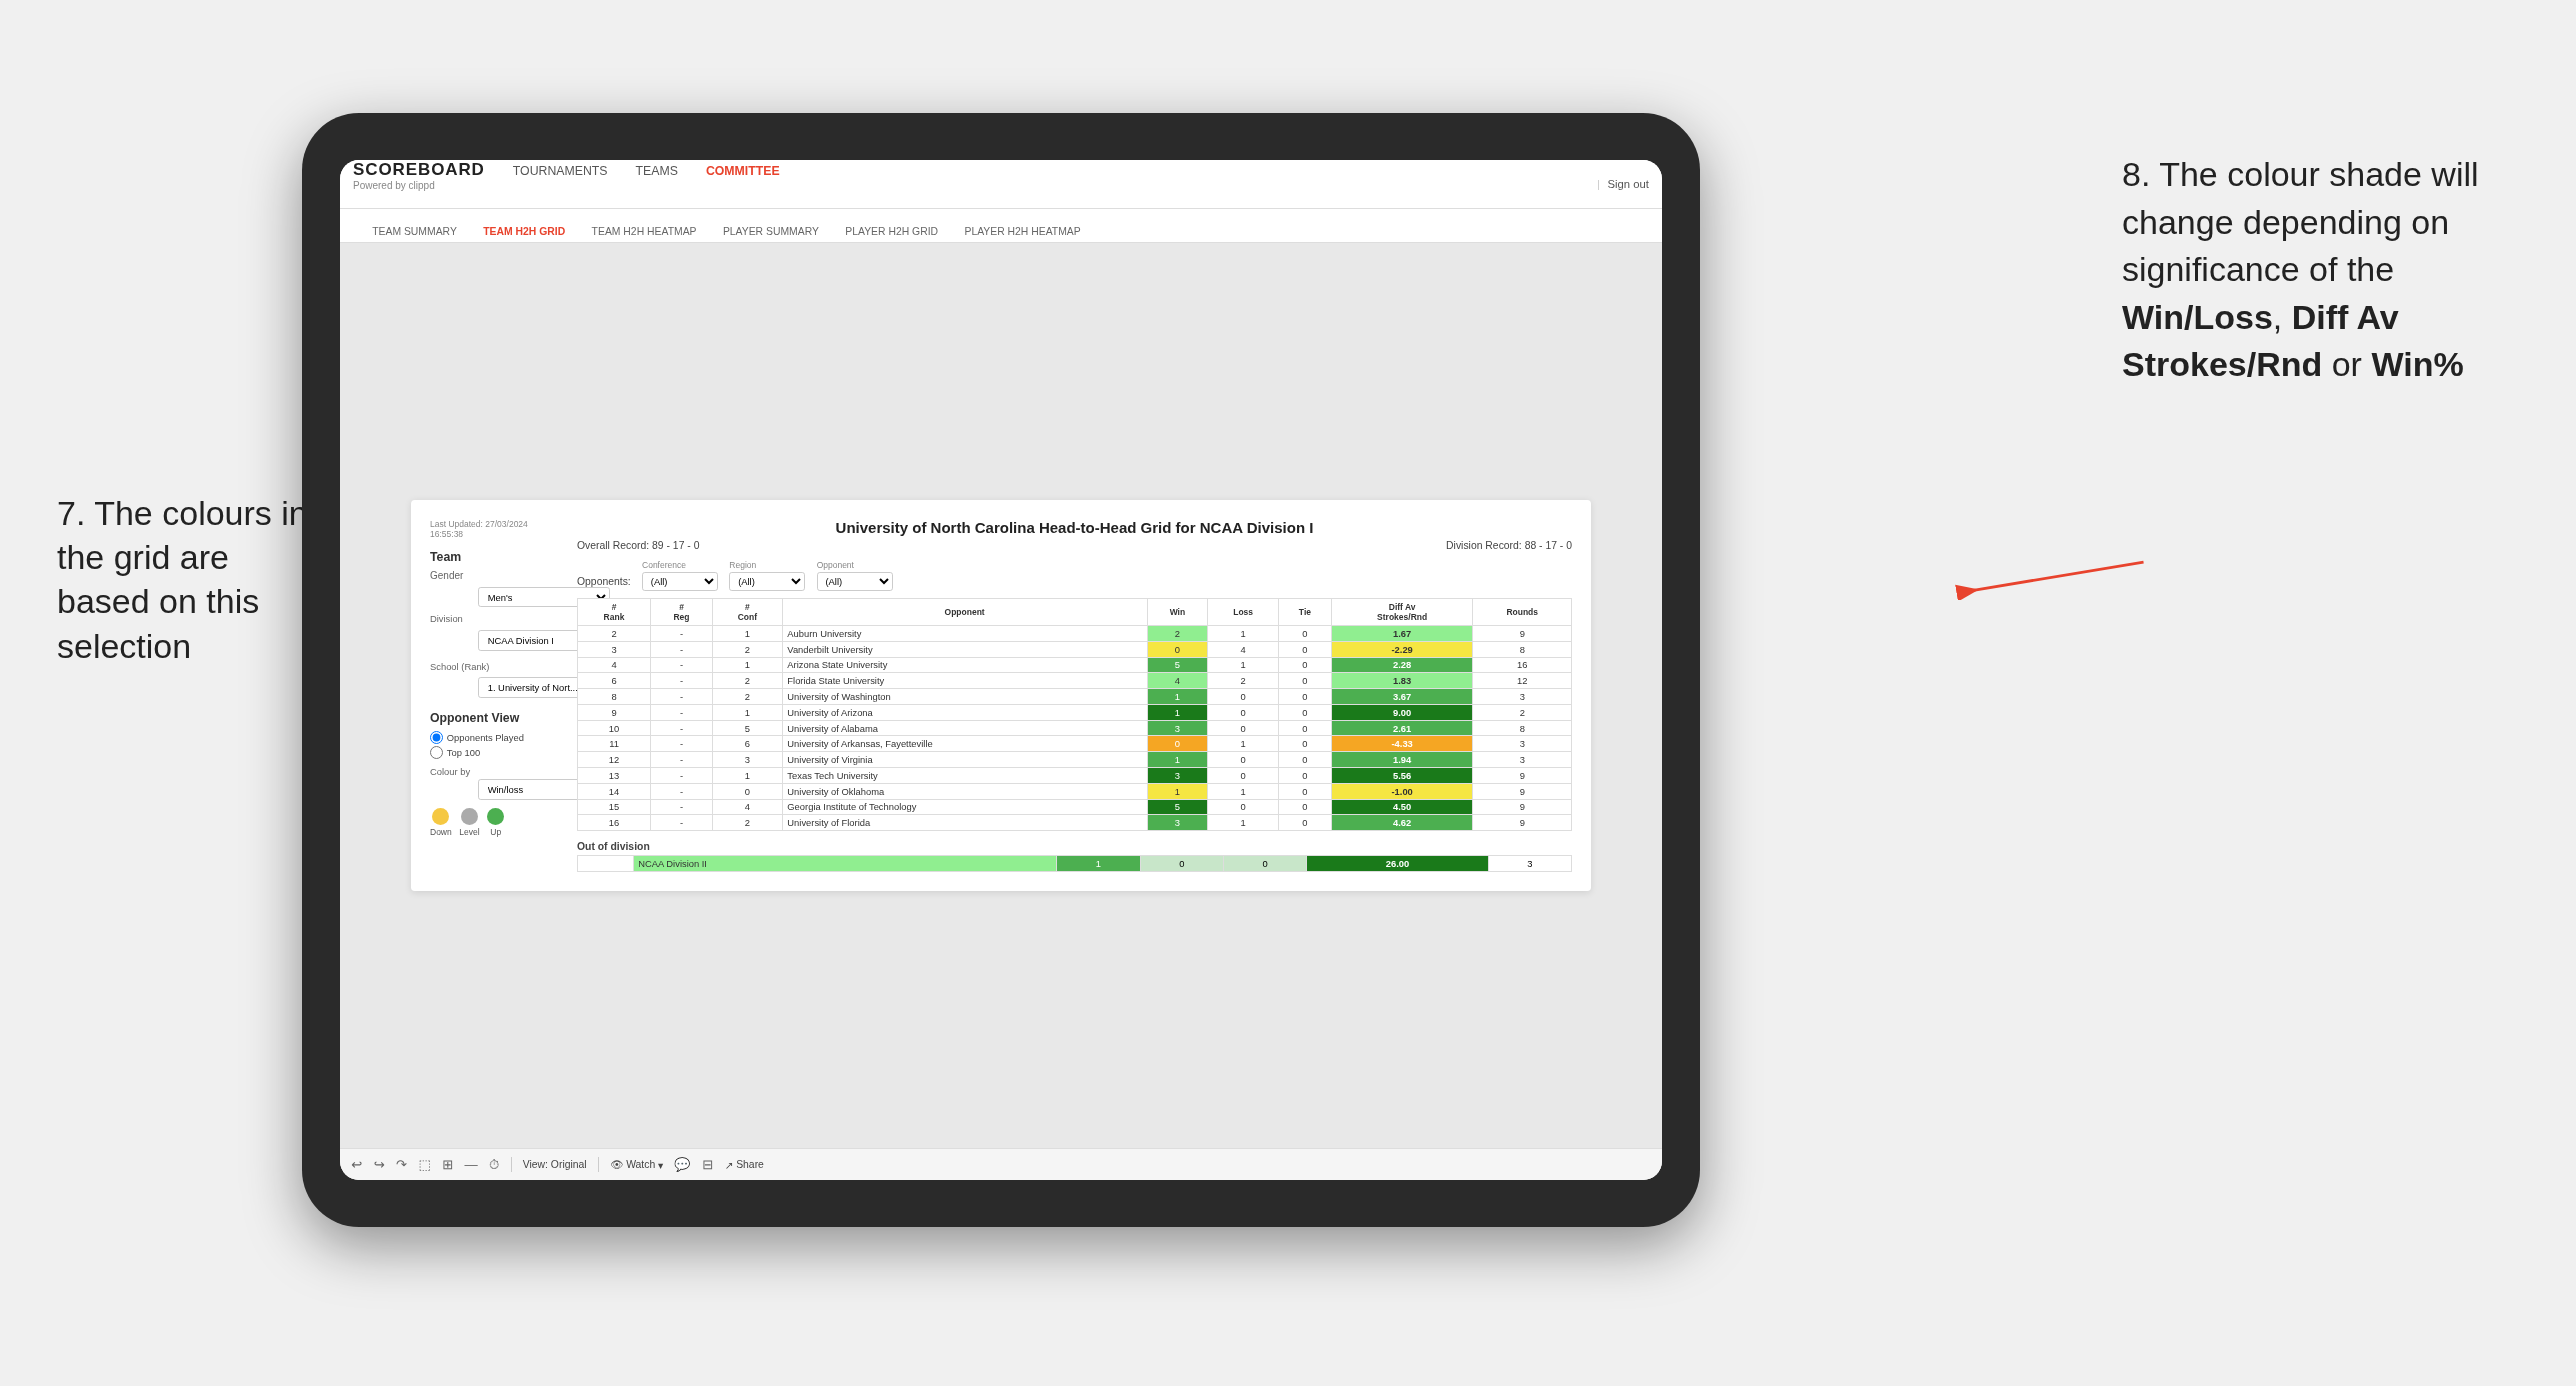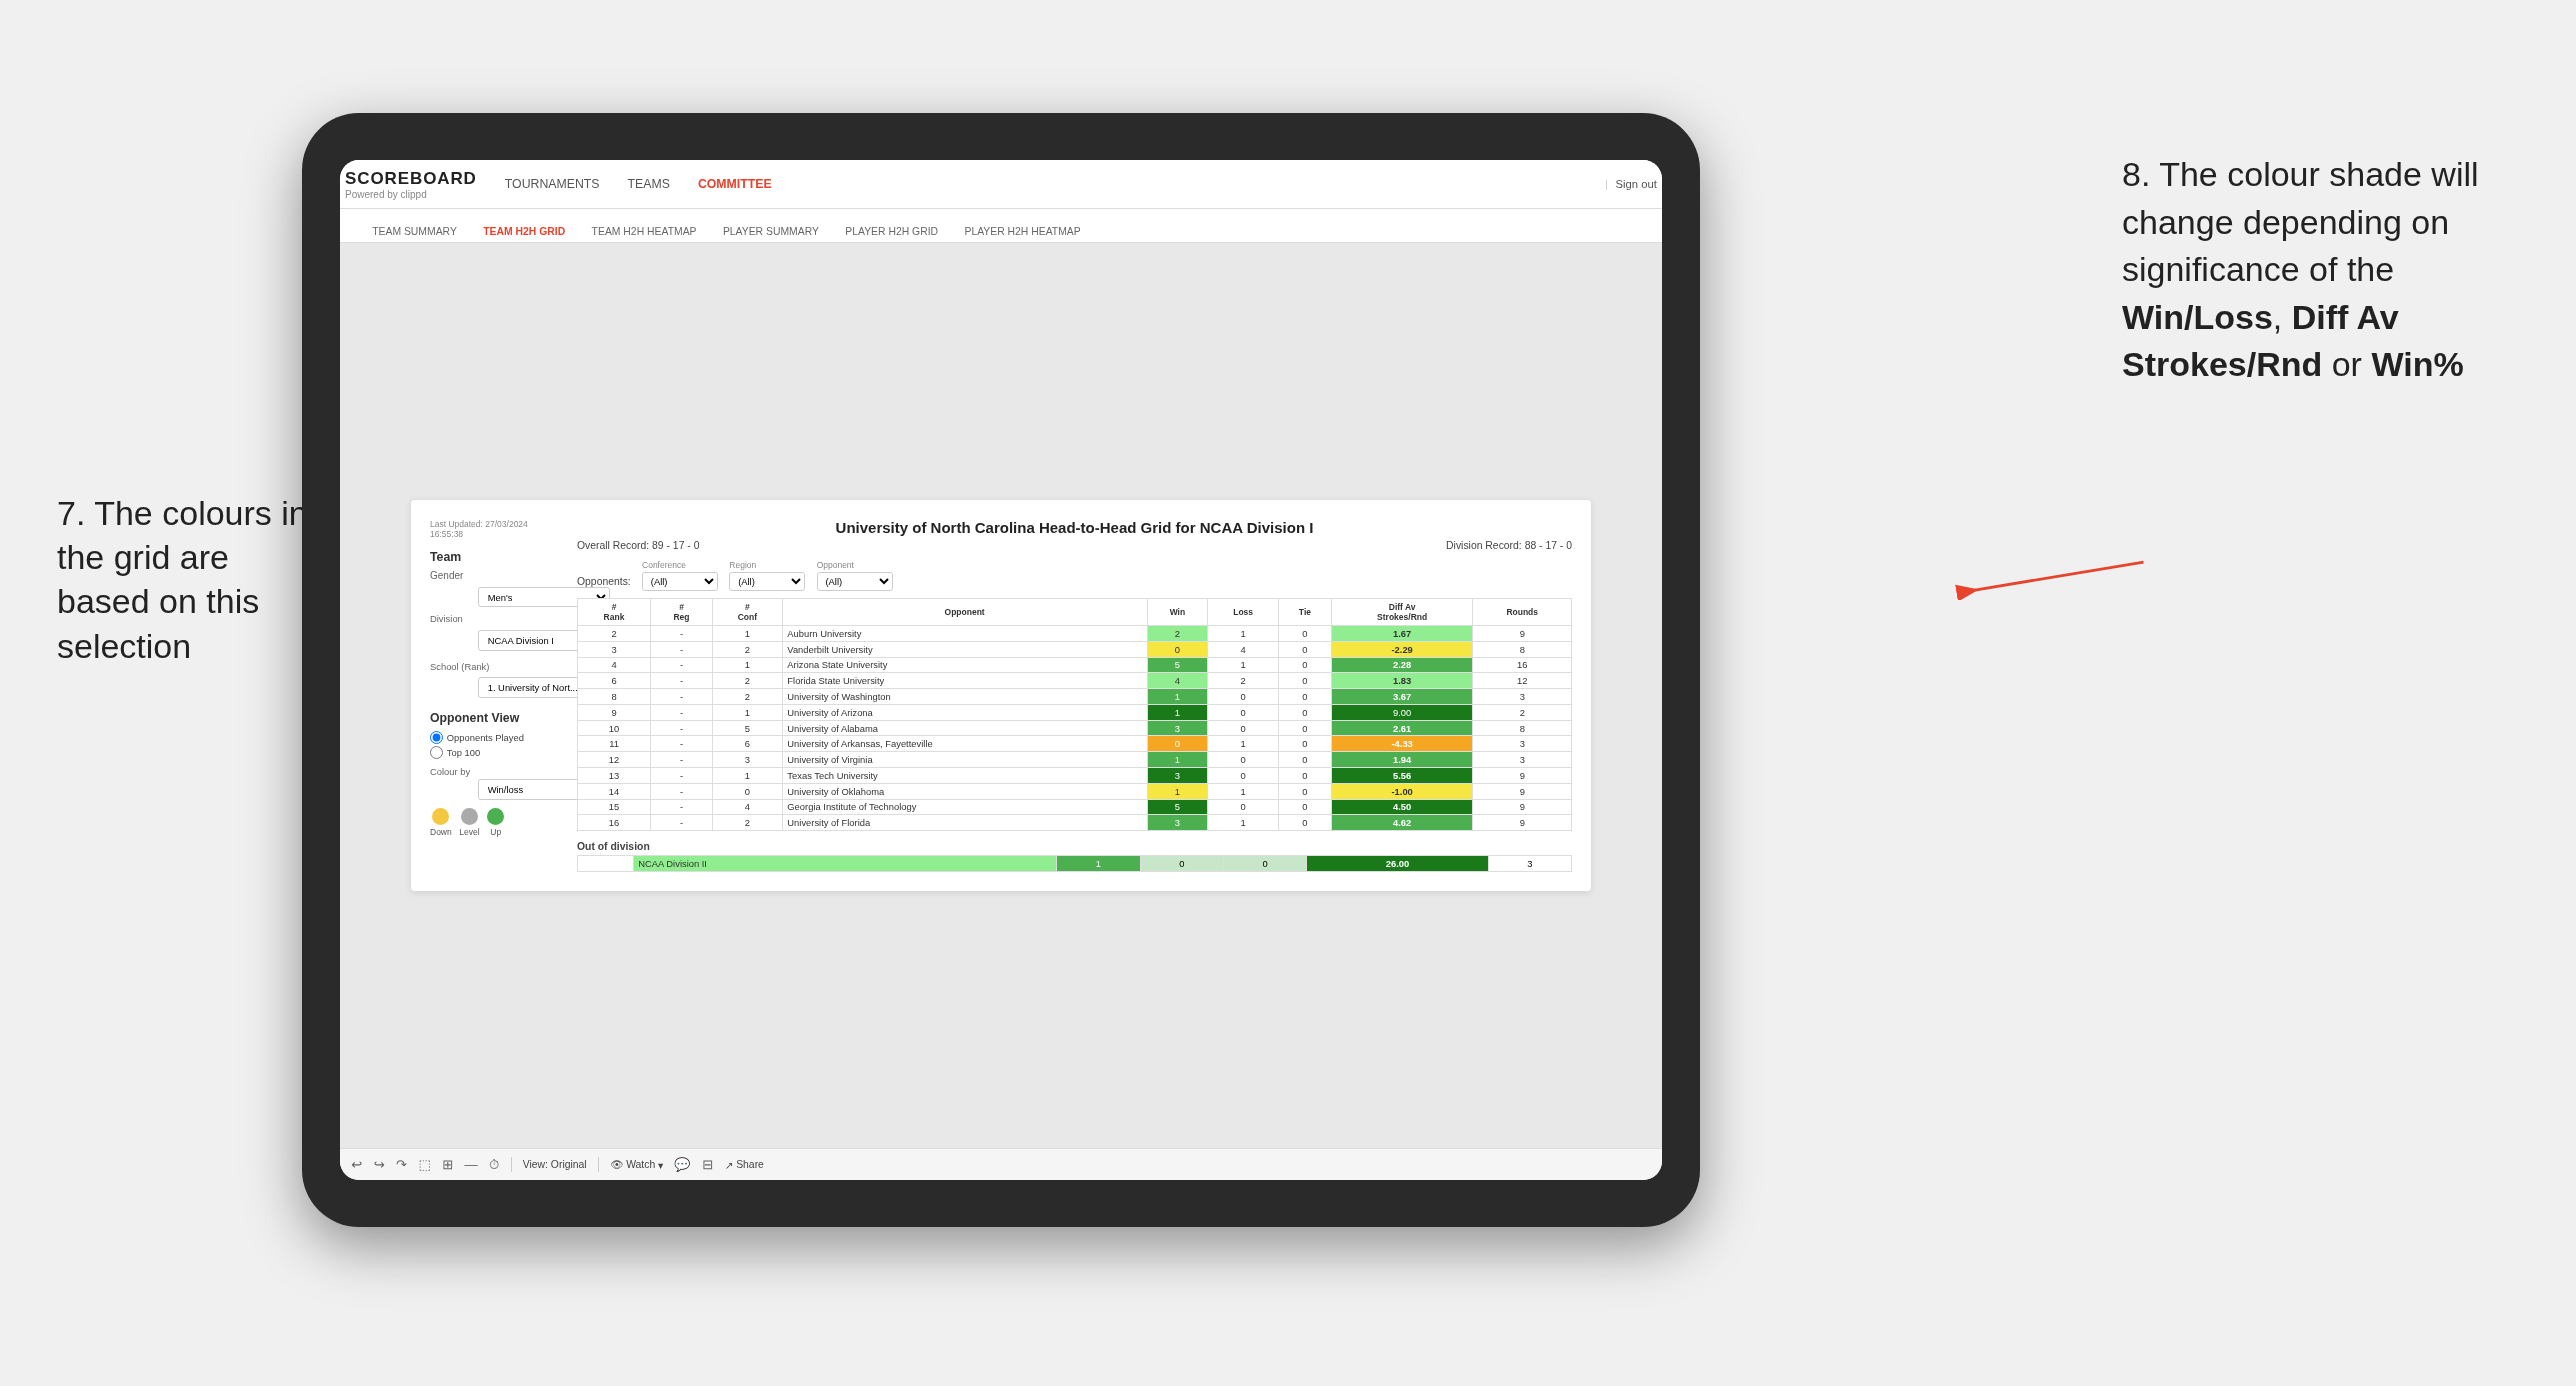--- a/index.html
+++ b/index.html
@@ -60,22 +60,21 @@
       overflow: hidden;
       display: flex;
       flex-direction: column;
     }
 
     
     .nav-bar {
       background: #fff;
       border-bottom: 0.9px solid #ddd;
       display: flex;
-      align-items: center;
-      padding: 0 5px;
+      padding: 0 13px;
       height: 49px;
       flex-shrink: 0;
     }
 
     .logo-area {
       display: flex;
       flex-direction: column;
       margin-right: 28px;
     }
 
@@ -597,21 +596,21 @@
                     <td style="background: rgb(255, 255, 255); color: rgb(51, 51, 51);">3</td>
                   </tr>
                   <tr>
                     <td style="background: rgb(255, 255, 255); color: rgb(51, 51, 51);">9</td>
                     <td style="background: rgb(255, 255, 255); color: rgb(51, 51, 51);">-</td>
                     <td style="background: rgb(255, 255, 255); color: rgb(51, 51, 51);">1</td>
                     <td style="background: rgb(255, 255, 255); color: rgb(51, 51, 51); text-align: left;">University of Arizona</td>
                     <td style="background: rgb(26, 122, 26); color: rgb(255, 255, 255);">1</td>
                     <td style="background: rgb(255, 255, 255); color: rgb(51, 51, 51);">0</td>
                     <td style="background: rgb(255, 255, 255); color: rgb(51, 51, 51);">0</td>
-                    <td style="background: rgb(26, 122, 26); color: rgb(255, 255, 255); font-weight: 400;">9.00</td>
+                    <td style="background: rgb(26, 122, 26); color: rgb(255, 255, 255); font-weight: 700;">9.00</td>
                     <td style="background: rgb(255, 255, 255); color: rgb(51, 51, 51);">2</td>
                   </tr>
                   <tr>
                     <td style="background: rgb(255, 255, 255); color: rgb(51, 51, 51);">10</td>
                     <td style="background: rgb(255, 255, 255); color: rgb(51, 51, 51);">-</td>
                     <td style="background: rgb(255, 255, 255); color: rgb(51, 51, 51);">5</td>
                     <td style="background: rgb(255, 255, 255); color: rgb(51, 51, 51); text-align: left;">University of Alabama</td>
                     <td style="background: rgb(76, 175, 80); color: rgb(255, 255, 255);">3</td>
                     <td style="background: rgb(255, 255, 255); color: rgb(51, 51, 51);">0</td>
                     <td style="background: rgb(255, 255, 255); color: rgb(51, 51, 51);">0</td>

